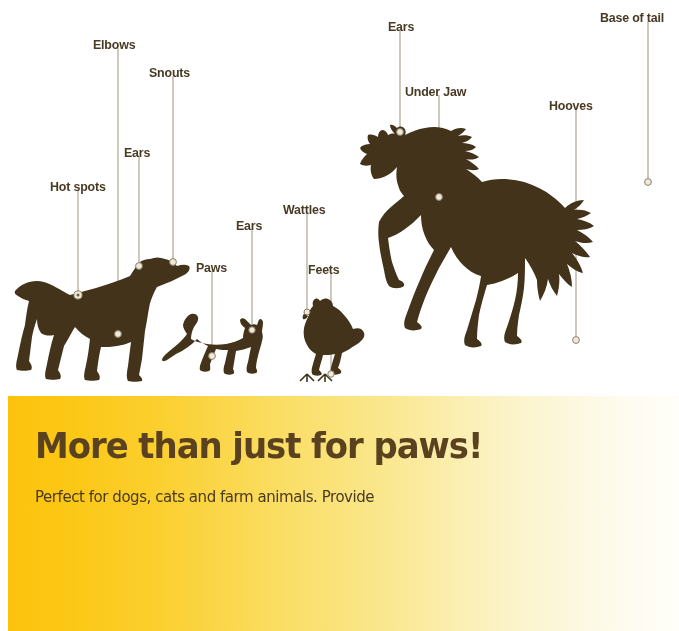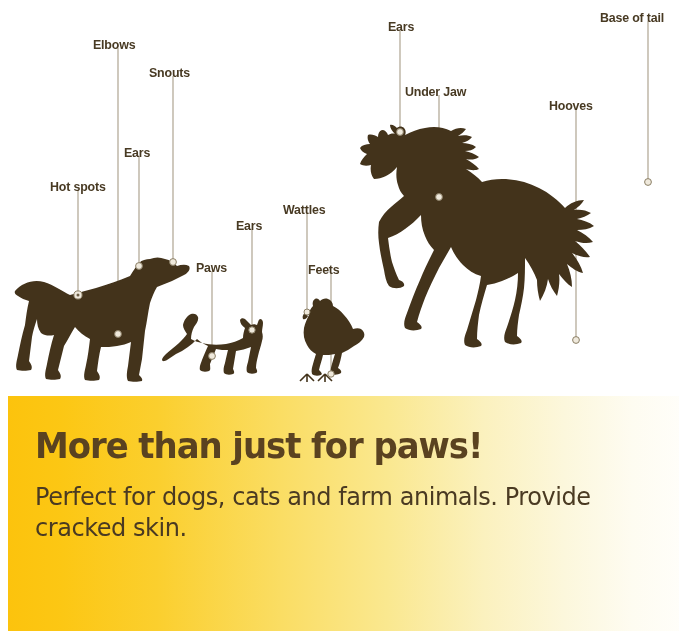--- a/index.html
+++ b/index.html
@@ -52,21 +52,21 @@
     color:#5A4220;
     line-height:1;
     white-space:nowrap;
     transform:scaleX(0.97);
     transform-origin:left center;
   }
   #body-copy{
     position:absolute;left:27px;top:86px;width:625px;
     font-family:"DejaVu Sans", sans-serif;
     font-weight:normal;
-    font-size:24px;
+    font-size:15px;
     letter-spacing:-0.45px;
     line-height:31px;
     color:#4A3A22;
   }
   #body-copy span{display:block;white-space:nowrap;}
 </style>
 </head>
 <body>
 
 <div id="stage">
@@ -341,17 +341,16 @@
     <div class="label anchor-l" style="left:388px; top:20px;">Ears</div>
     <div class="label anchor-l" style="left:405px; top:85px;">Under Jaw</div>
     <div class="label anchor-l" style="left:549px; top:99px;">Hooves</div>
     <div class="label anchor-l" style="left:600px; top:11px;">Base of tail</div>
   </div>
 
   <div id="banner">
     <div id="headline">More than just for paws!</div>
     <div id="body-copy">
       <span>Perfect for dogs, cats and farm animals. Provide</span>
-      <span>cracked skin.</span>
     </div>
   </div>
 
 </div>
 
 </body></html>

